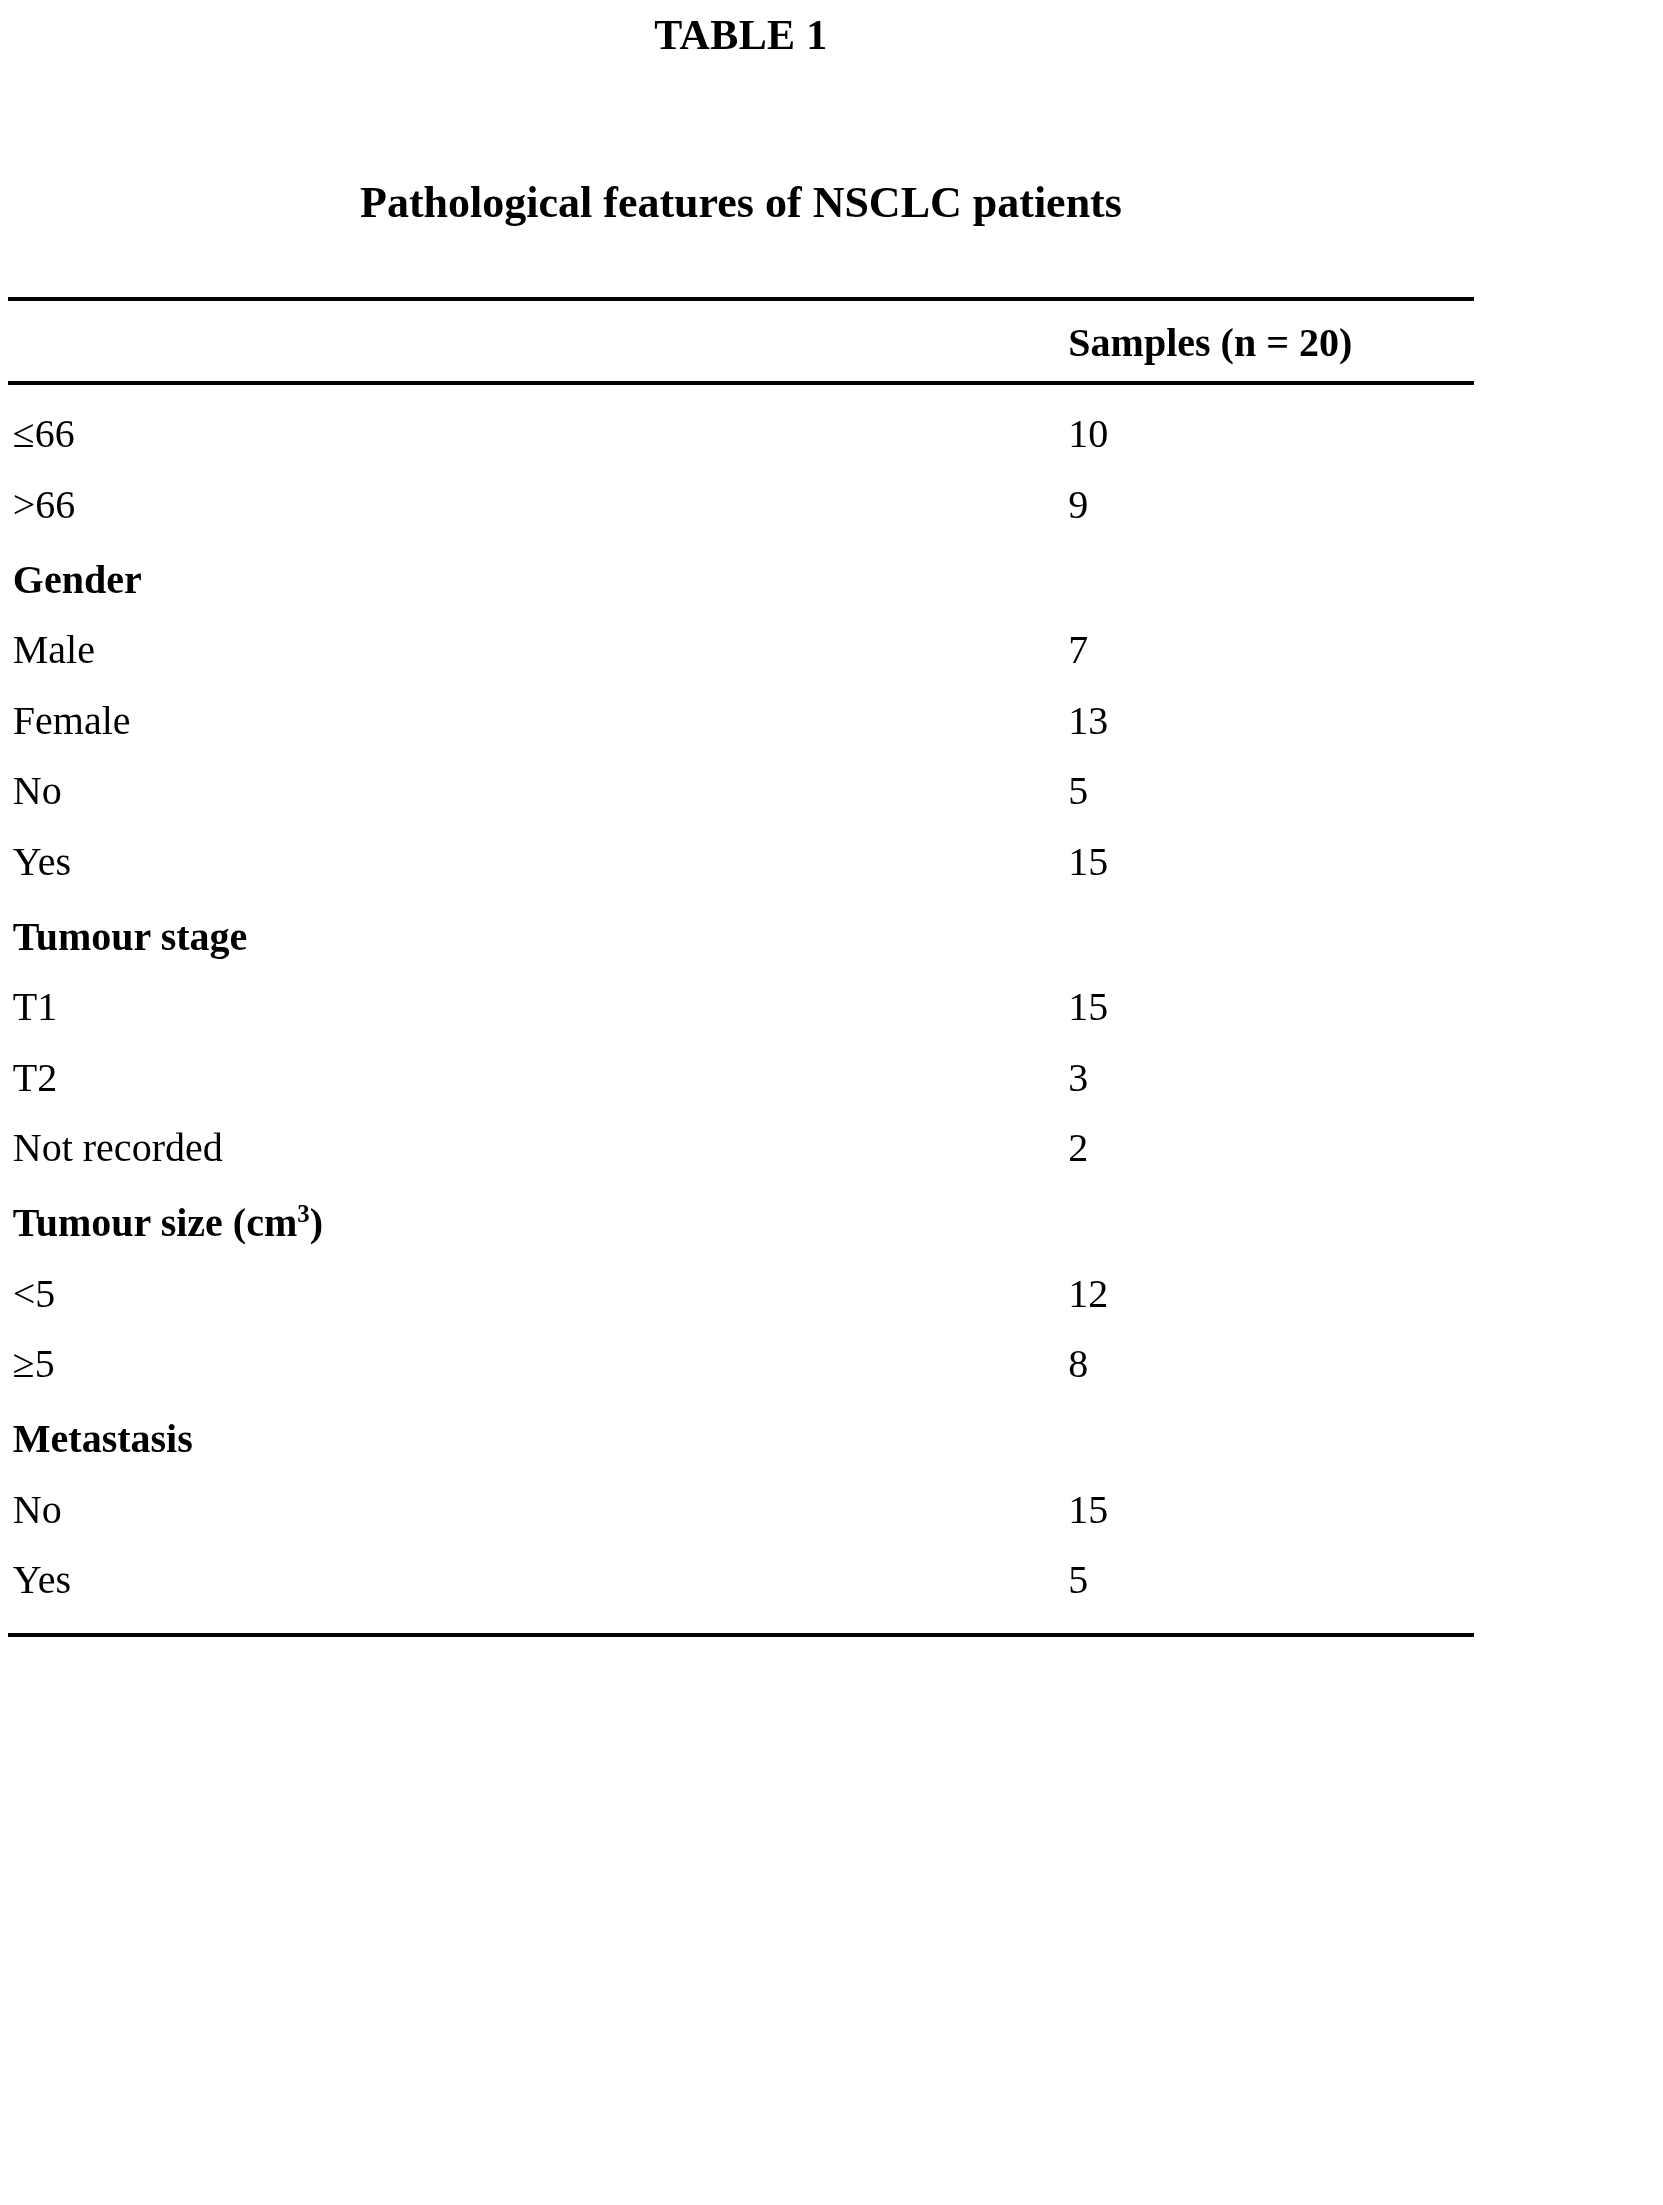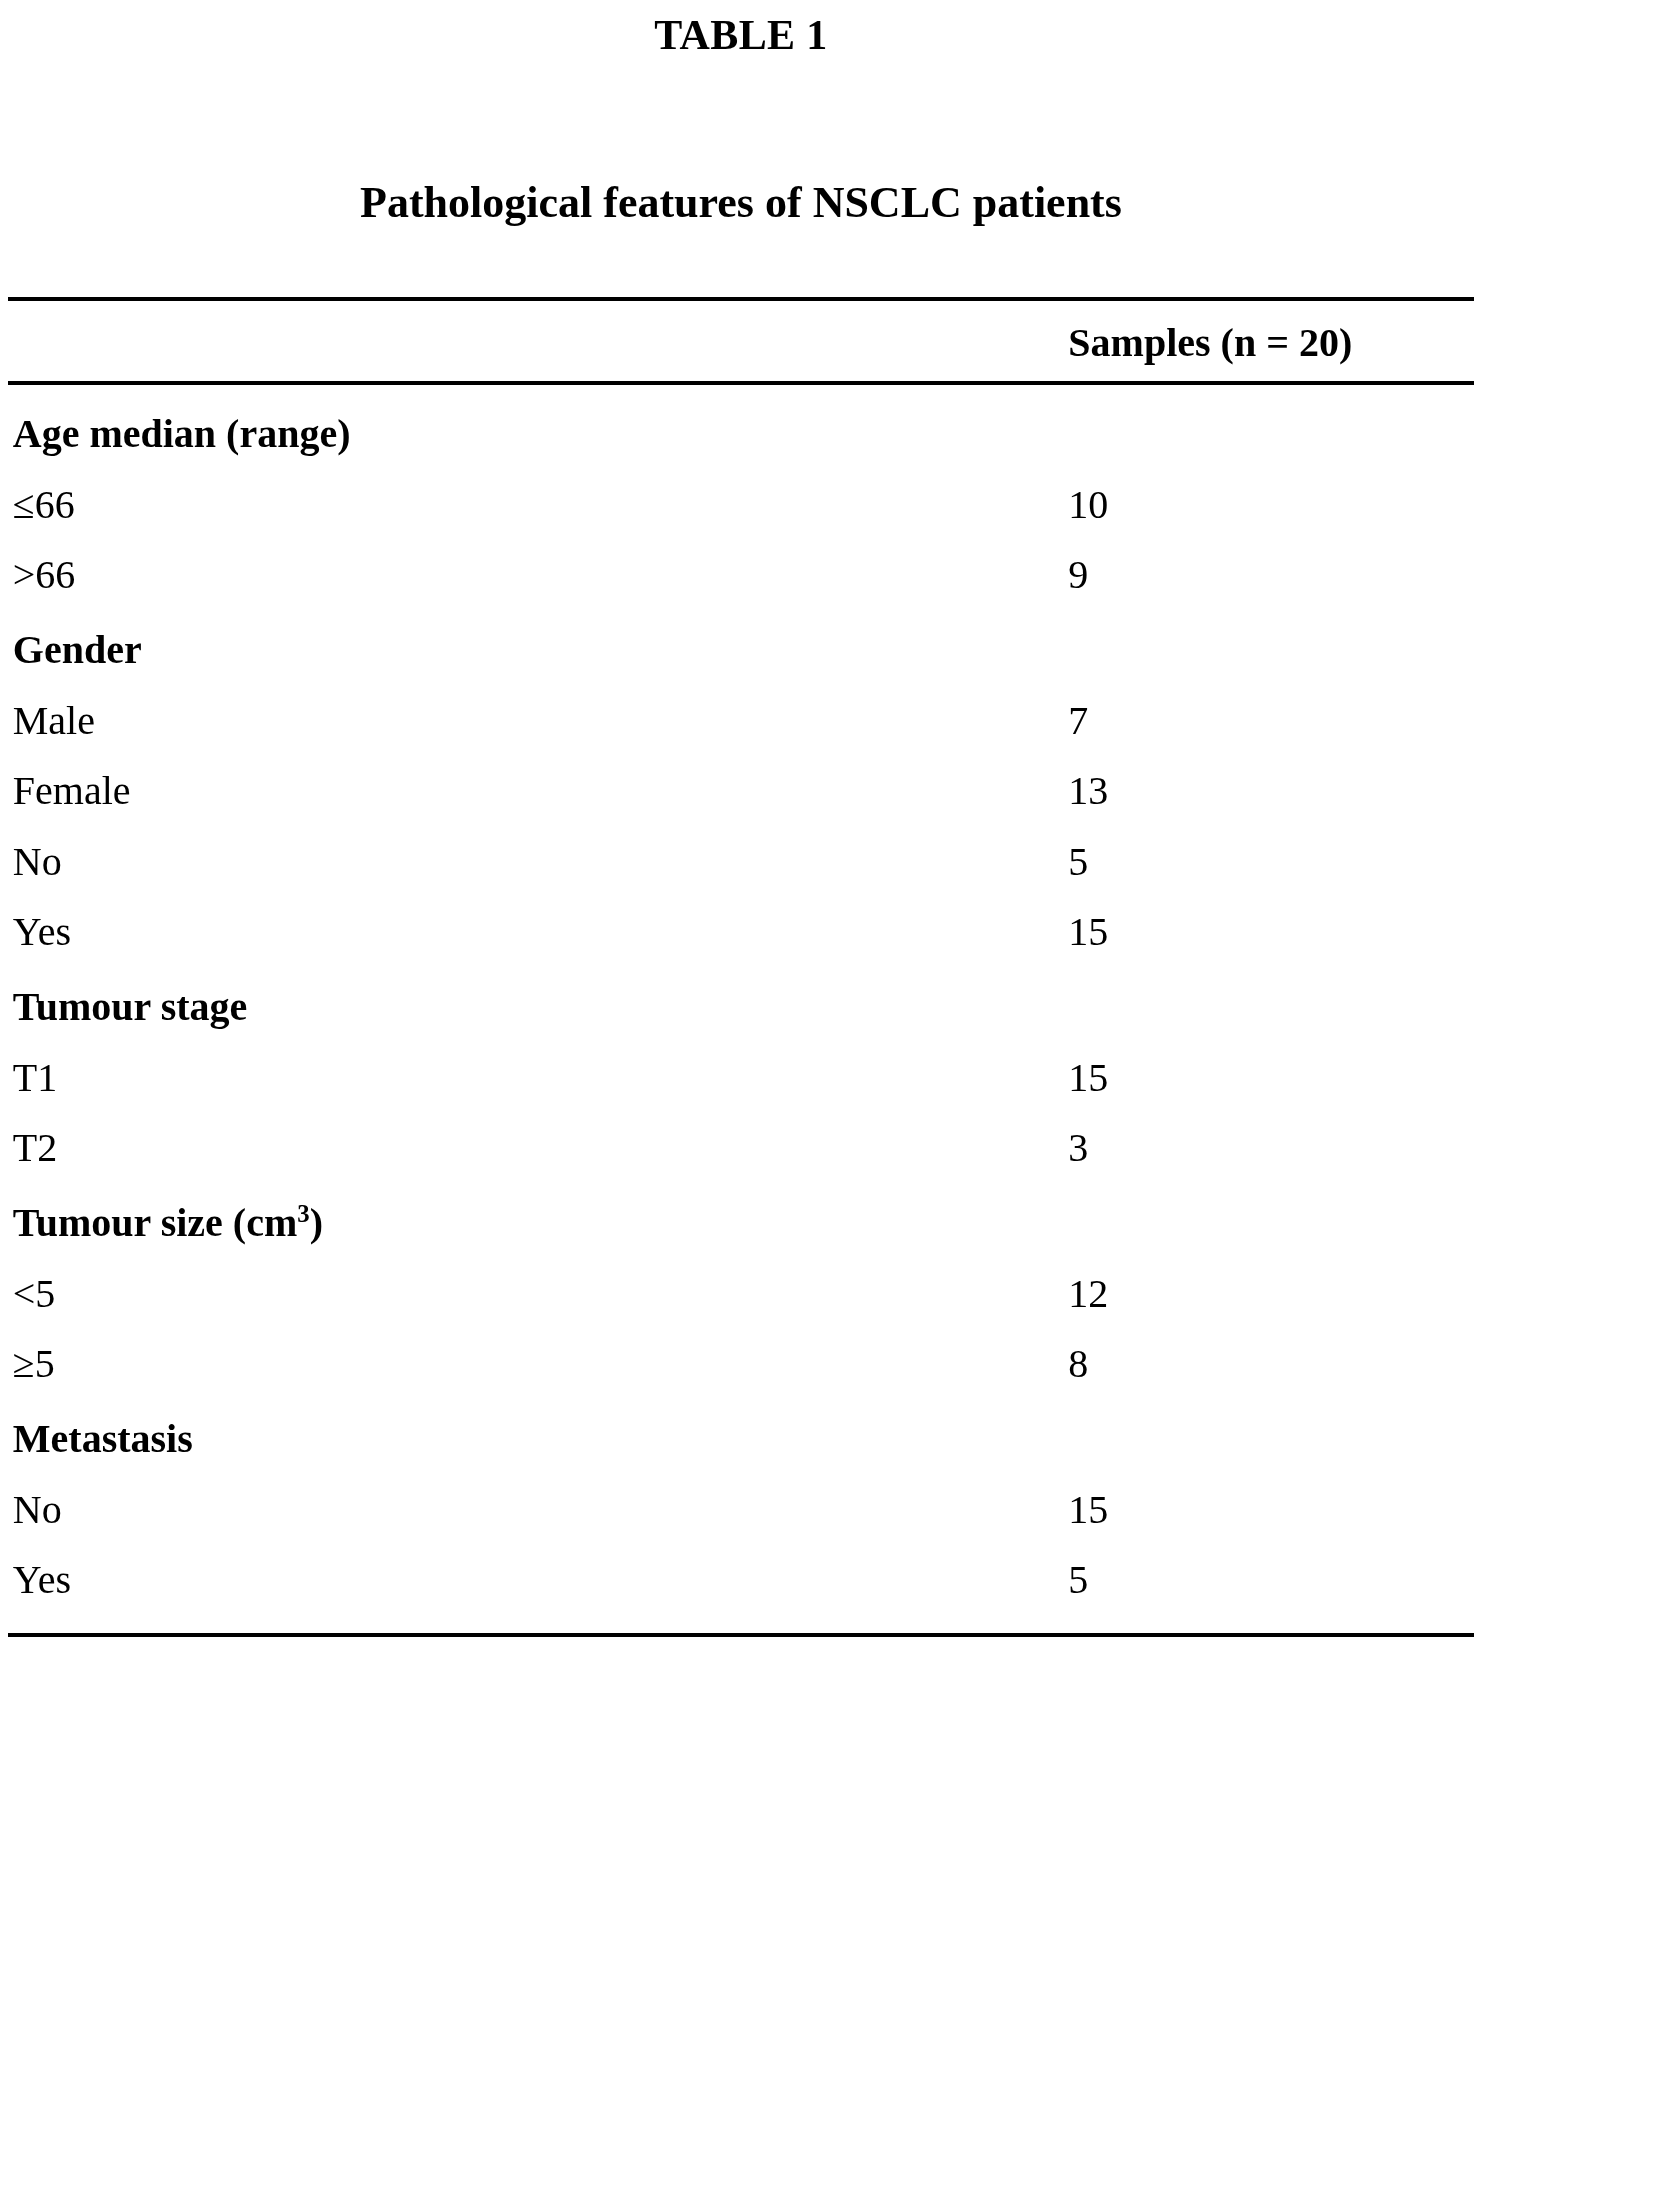--- a/index.html
+++ b/index.html
@@ -96,24 +96,20 @@
       <col class="c1">
       <col class="c2">
     </colgroup>
     <thead>
       <tr>
         <th class="label-col"></th>
         <th class="value-col">Samples (n = 20)</th>
       </tr>
     </thead>
     <tbody id="table-body">
-        <tr class="group">
-          <td>Age median (range)</td>
-          <td></td>
-        </tr>
         <tr class="item">
           <td>≤66</td>
           <td>10</td>
         </tr>
         <tr class="item">
           <td>&gt;66</td>
           <td>9</td>
         </tr>
         <tr class="group">
           <td>Gender</td>
@@ -140,20 +136,24 @@
           <td></td>
         </tr>
         <tr class="item">
           <td>T1</td>
           <td>15</td>
         </tr>
         <tr class="item">
           <td>T2</td>
           <td>3</td>
         </tr>
+        <tr class="item">
+          <td>Not recorded</td>
+          <td>2</td>
+        </tr>
         <tr class="group">
           <td>Tumour size (cm<sup>3</sup>)</td>
           <td></td>
         </tr>
         <tr class="item">
           <td>&lt;5</td>
           <td>12</td>
         </tr>
         <tr class="item">
           <td>≥5</td>

